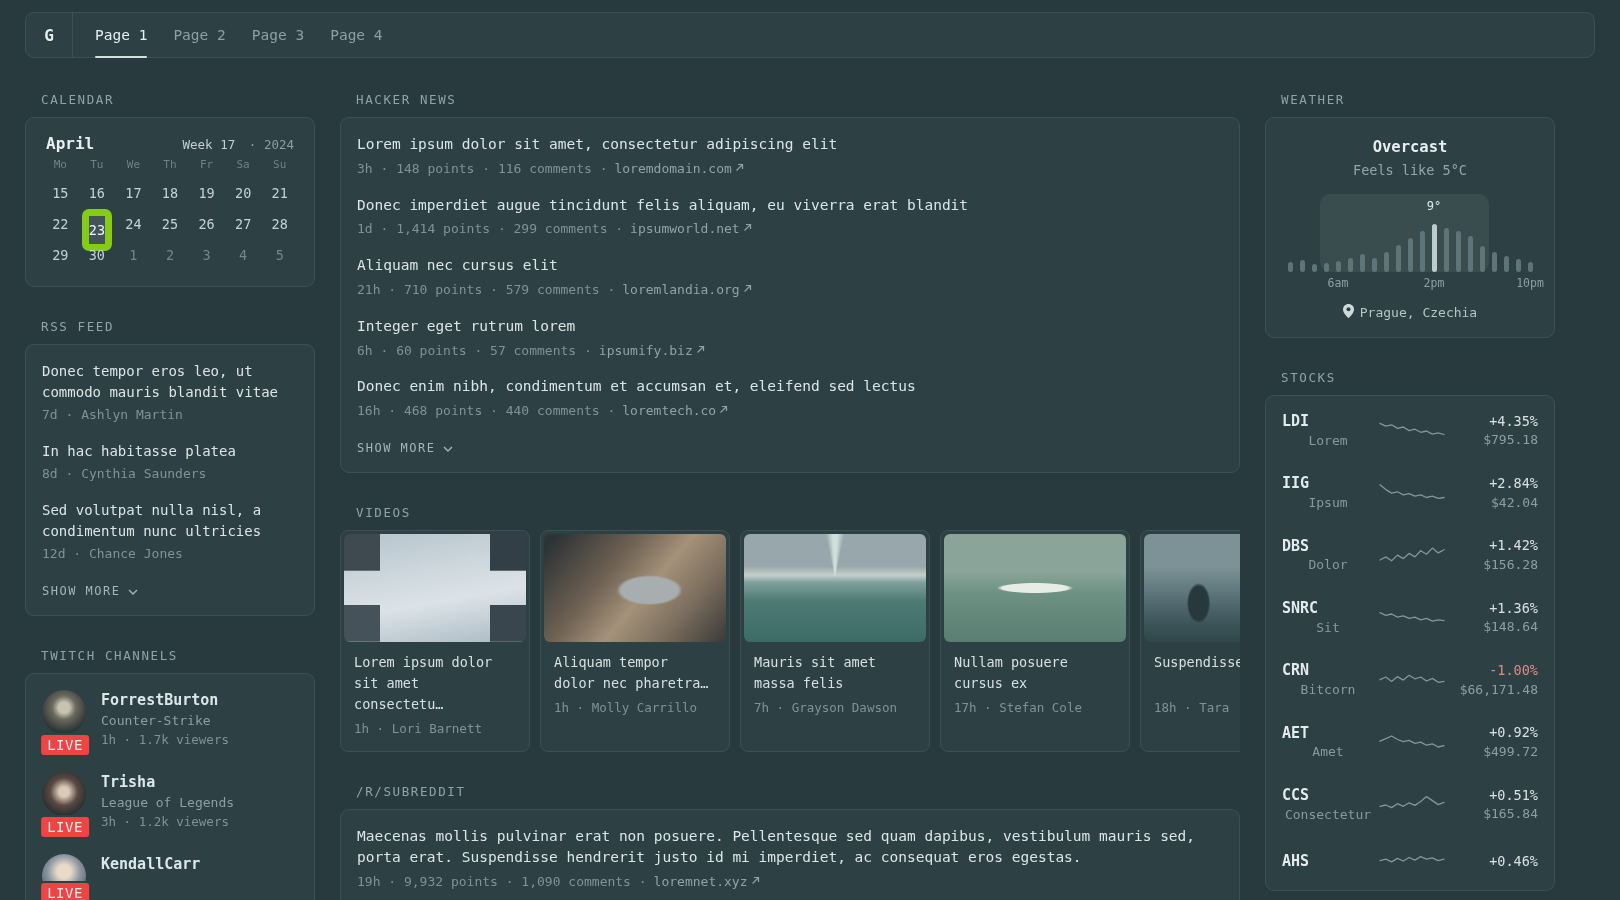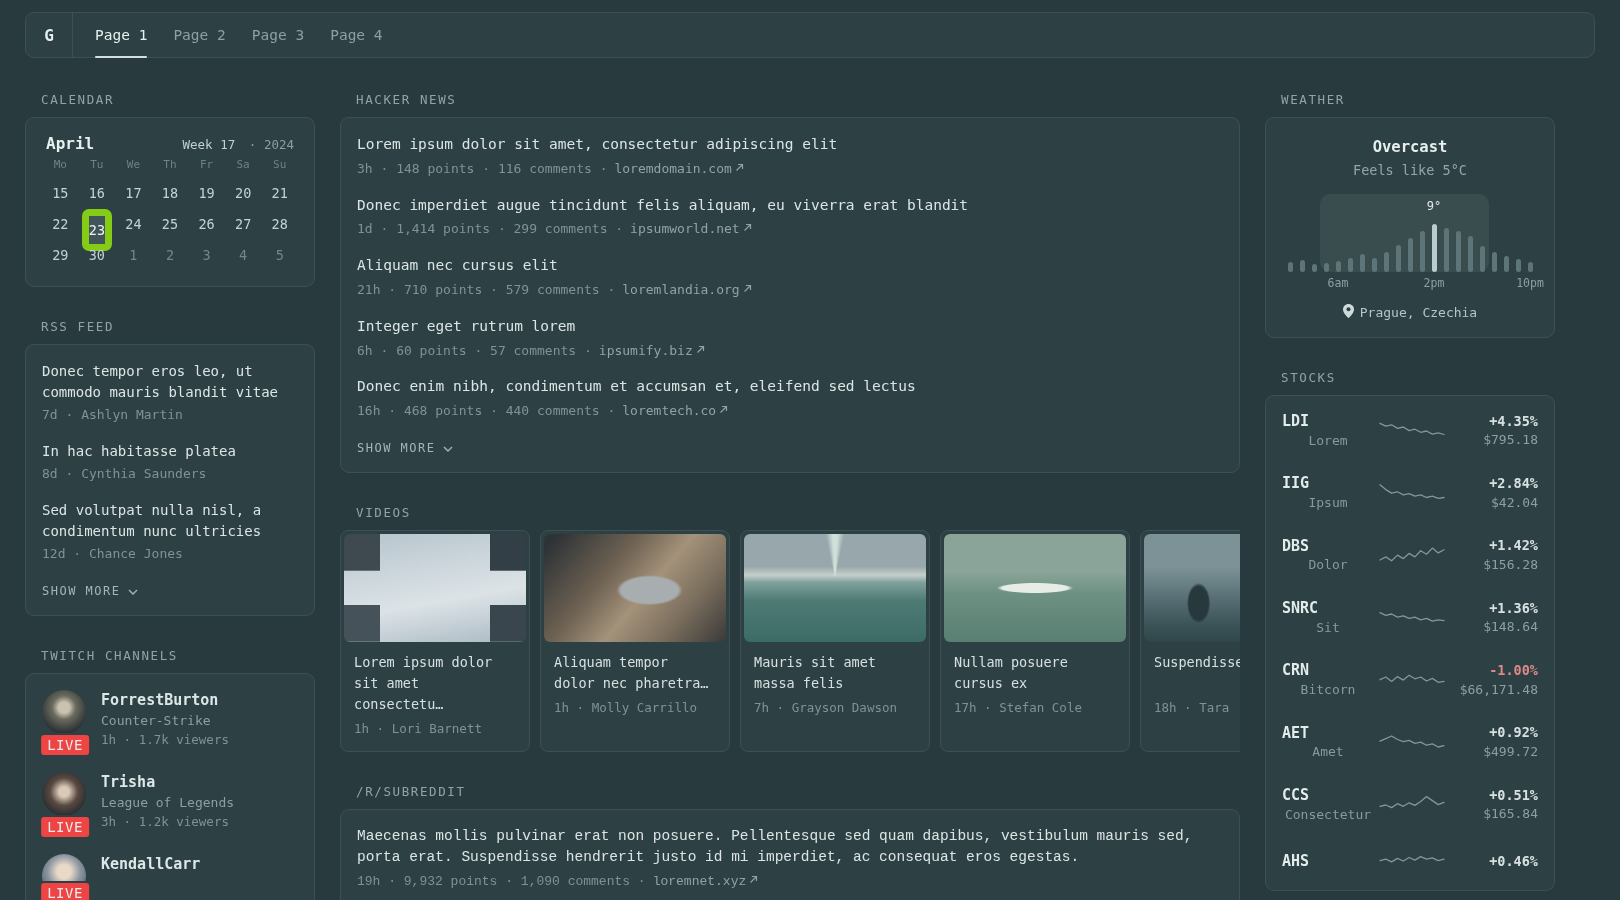--- a/index.html
+++ b/index.html
@@ -144,21 +144,21 @@
   .pin-icon{color:#cfdadb;}
 
   
   .stock-row{display:flex;align-items:center;justify-content:space-between;margin-bottom:24px;cursor:pointer;}
   .stock-row:last-child{margin-bottom:0;}
   .stock-id{min-width:92px;}
   .stock-sym{font-size:15px;font-weight:bold;color:#e3ebeb;line-height:1.3;}
   .stock-name{font-size:13px;color:#869b9e;line-height:1.45;text-align:center;}
   .sparkline{width:68px;height:26px;flex:0 0 68px;}
   .stock-val{min-width:88px;text-align:right;}
-  .stock-change{font-size:13.5px;color:#d8e1e1;line-height:1.3;font-weight:bold;}
+  .stock-change{font-size:13.5px;color:#d8e1e1;line-height:1.3;}
   .stock-change.neg{color:var(--negative);}
   .stock-price{font-size:13px;color:#8ba0a2;line-height:1.5;}
 
   .chev{display:inline-block;}
 </style>
 </head>
 <body>
 
 <div class="page">
 
@@ -368,21 +368,21 @@
           <div class="thumb thumb-5"></div>
           <div class="video-body">
             <div class="video-title">Suspendisse diam</div>
             <div class="video-meta">18h · Tara</div>
           </div>
         </a>
       </div>
 
       <div class="section-title">/R/SUBREDDIT</div>
       <div class="card">
-        <div class="feed-item" style="margin-bottom:0;font-family:Liberation Mono, monospace;">
+        <div class="feed-item" style="margin-bottom:0;">
           <a class="feed-title" style="font-size:14.5px;">Maecenas mollis pulvinar erat non posuere. Pellentesque sed quam dapibus, vestibulum mauris sed, porta erat. Suspendisse hendrerit justo id mi imperdiet, ac consequat eros egestas.</a>
           <div class="feed-meta">
             <span>19h · 9,932 points · 1,090 comments ·</span><a class="feed-domain"><span>loremnet.xyz</span><span class="ext-icon"><svg width="9" height="9" viewBox="0 0 9 9">
                     <path d="M1.5 7.5L7.5 1.5M3 1.5h4.5V6" stroke="currentColor" fill="none" stroke-width="1.2"></path>
                   </svg></span></a>
           </div>
         </div>
       </div>
     </div>
 

